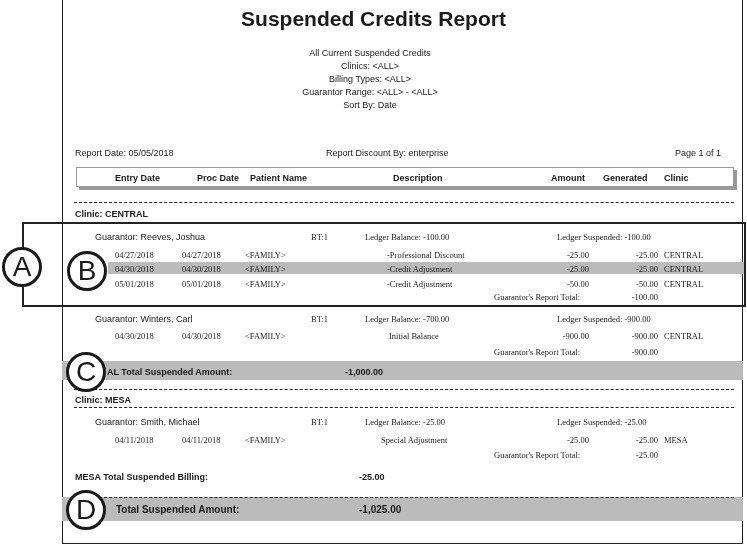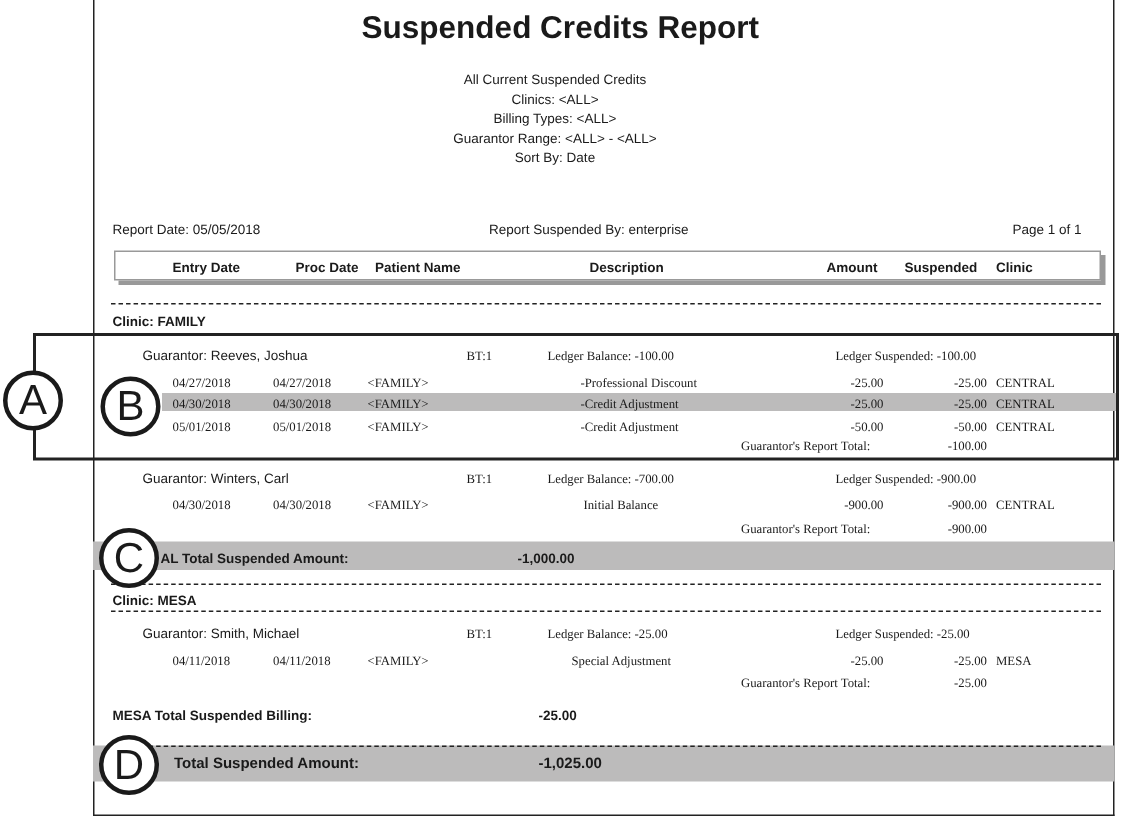--- a/index.html
+++ b/index.html
@@ -28,34 +28,34 @@
 <div class="page"></div>
 
 <div class="abs title">Suspended Credits Report</div>
 <div class="abs sub" style="top:48px">All Current Suspended Credits</div>
 <div class="abs sub" style="top:61px">Clinics: &lt;ALL&gt;</div>
 <div class="abs sub" style="top:74px">Billing Types: &lt;ALL&gt;</div>
 <div class="abs sub" style="top:87px">Guarantor Range: &lt;ALL&gt; - &lt;ALL&gt;</div>
 <div class="abs sub" style="top:100px">Sort By: Date</div>
 
 <div class="abs f9" style="left:75px;top:148px">Report Date: 05/05/2018</div>
-<div class="abs f9" style="left:326px;top:148px">Report Suspended By: enterprise</div>
+<div class="abs f9" style="left:326px;top:148px">Report Discount By: enterprise</div>
 <div class="abs f9" style="left:675px;top:148px">Page 1 of 1</div>
 
 <div class="hdrbox"></div>
 <div class="abs hdr" style="left:115px">Entry Date</div>
 <div class="abs hdr" style="left:197px">Proc Date</div>
 <div class="abs hdr" style="left:250px">Patient Name</div>
 <div class="abs hdr" style="left:393px">Description</div>
 <div class="abs hdr" style="left:551px">Amount</div>
-<div class="abs hdr" style="left:603px">Suspended</div>
+<div class="abs hdr" style="left:603px">Generated</div>
 <div class="abs hdr" style="left:664px">Clinic</div>
 
 <div class="dash" style="top:202px"></div>
-<div class="abs f9 bold" style="left:75px;top:209px">Clinic: FAMILY</div>
+<div class="abs f9 bold" style="left:75px;top:209px">Clinic: CENTRAL</div>
 
 <div class="callbox"></div>
 
 <div class="abs f9" style="left:95px;top:232px">Guarantor: Reeves, Joshua</div>
 <div class="abs f85" style="left:311px;top:232px">BT:1</div>
 <div class="abs f85" style="left:365px;top:232px">Ledger Balance: -100.00</div>
 <div class="abs f85" style="left:557px;top:232px">Ledger Suspended: -100.00</div>
 
 <div class="hl" style="left:108px;top:262px;width:636px;height:12px"></div>
 

